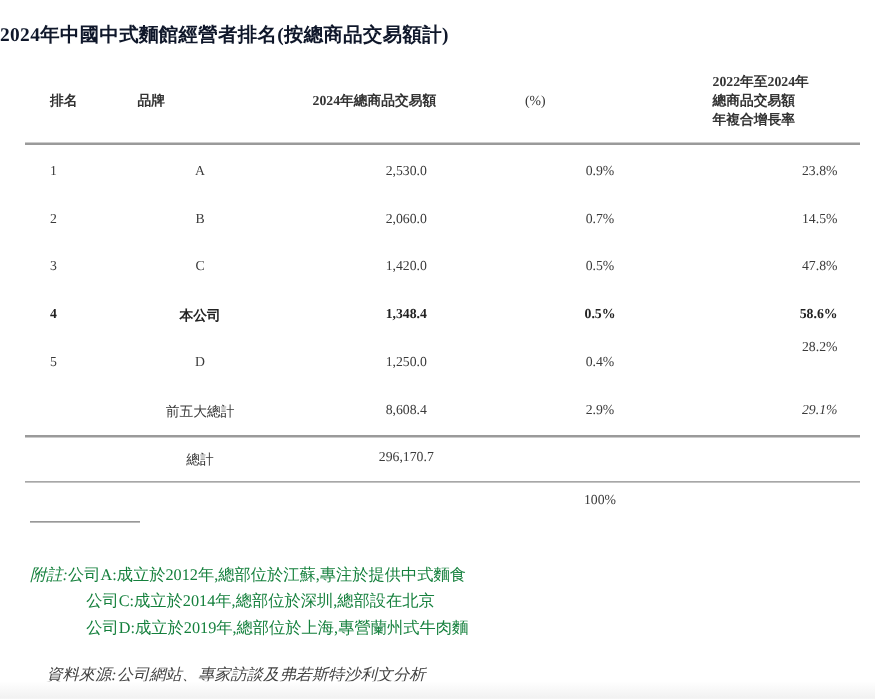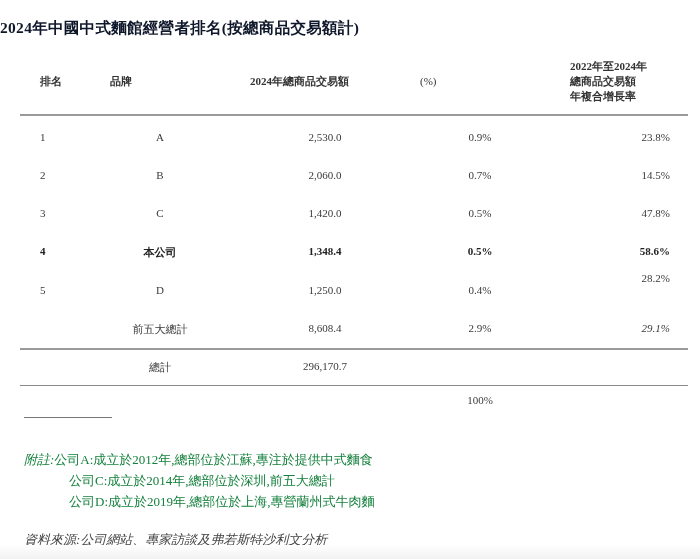--- a/index.html
+++ b/index.html
@@ -20,21 +20,21 @@
   .c-rank { left: 40px; width: 40px; text-align: left; }
   .c-brand { left: 110px; width: 100px; }
   .c-gmv { left: 250px; width: 150px; }
   .c-share { left: 420px; width: 120px; }
   .c-cagr { left: 570px; width: 100px; text-align: right; }
   .notes { position: absolute; left: 24px; top: 423px; font-size: 13px; color: #15803d; line-height: 21px; margin-top: 26px; }
   .notes .line { white-space: nowrap; }
   .notes .indent { padding-left: 45px; }
   .notes .lbl { font-style: italic; }
   .noterule { position: absolute; left: 24px; top: 417px; width: 88px; height: 1px; background: #777; }
-  .source { position: absolute; left: 24px; top: 531px; font-size: 13px; font-style: italic; color: #444; }
+  .source { position: absolute; left: 37px; top: 531px; font-size: 13px; font-style: italic; color: #444; }
   .fade { position: absolute; left: 0; top: 545px; width: 700px; height: 14px; background: linear-gradient(#ffffff, #f1f1f1); }
 </style>
 </head>
 <body>
 
 <div class="title">2024年中國中式麵館經營者排名(按總商品交易額計)</div>
 
 <div>
   <div class="hdr" style="left:40px; top:74px; text-align:left;">排名</div>
   <div class="hdr" style="left:110px; top:74px; width:100px;">品牌</div>
@@ -101,18 +101,18 @@
   <div class="cell c-brand" style="top:360px;">總計</div>
   <div class="cell c-gmv" style="top:360px;">296,170.7</div>
   <div class="cell c-share" style="top:360px;margin-top:34px;">100%</div>
 </div>
 
 <div class="rule" style="top:385px;"></div>
 
 <div class="noterule"></div>
 <div class="notes">
   <div class="line"><span class="lbl">附註:</span><span>公司A:成立於2012年,總部位於江蘇,專注於提供中式麵食</span></div>
-  <div class="line indent">公司C:成立於2014年,總部位於深圳,前五大總計</div>
+  <div class="line indent">公司C:成立於2014年,總部位於深圳,總部設在北京</div>
   <div class="line indent">公司D:成立於2019年,總部位於上海,專營蘭州式牛肉麵</div>
 </div>
 
 <div class="source">資料來源:公司網站、專家訪談及弗若斯特沙利文分析</div>
 <div class="fade"></div>
 
 </body></html>

